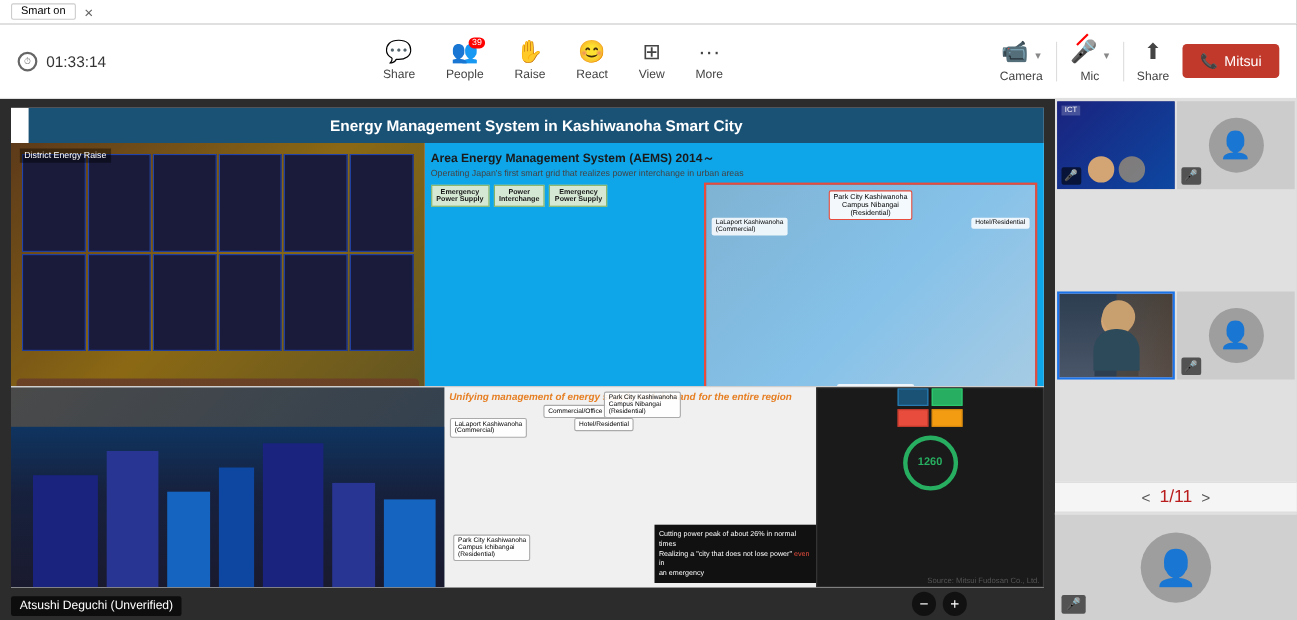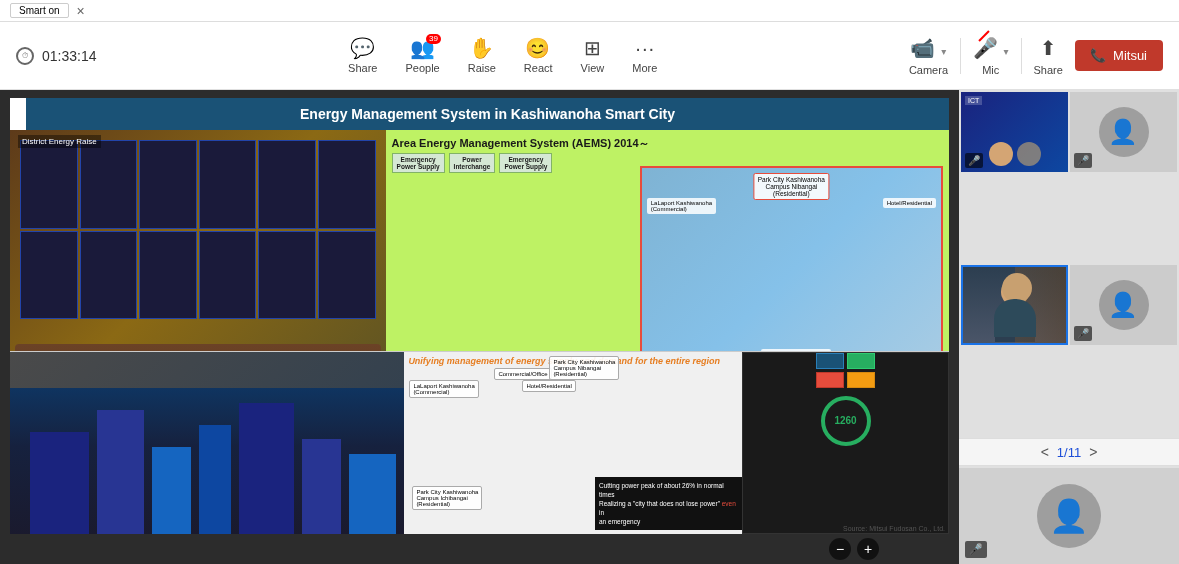--- a/index.html
+++ b/index.html
@@ -198,21 +198,21 @@
       right: 5px;
       height: 45%;
       background: linear-gradient(to bottom, #6b4226 0%, #4a2a10 100%);
       border-radius: 4px;
     }
 
     .slide-right {
       flex: 1;
       padding: 6px;
       overflow: hidden;
-      background: #bef264;
+      background: #0ea5e9;
     }
     .slide-right-content {
       height: 100%;
       position: relative;
     }
 
     
     .aerial-map {
       width: 55%;
       height: 55%;
@@ -473,22 +473,22 @@
       border-bottom: 1px solid #ddd;
     }
     .page-btn {
       background: none;
       border: none;
       font-size: 14px;
       cursor: pointer;
       color: #555;
     }
     .page-info {
-      font-size: 13px;
-      color: #1d4ed8;
+      font-size: 16px;
+      color: #b91c1c;
     }
     .bottom-participant {
       height: 98px;
       background: #d0d0d0;
       position: relative;
       display: flex;
       align-items: center;
       justify-content: center;
       border-top: 2px solid #e0e0e0;
     }
@@ -616,20 +616,21 @@
                 <div style="width:14px;height:20px;background:#5d4037;border-radius:8px 8px 0 0;"></div>
                 <div style="width:14px;height:20px;background:#5d4037;border-radius:8px 8px 0 0;"></div>
               </div>
             </div>
           </div>
         </div>
 
         <div class="slide-right">
           <div class="slide-right-content">
             <div class="aems-title">Area Energy Management System (AEMS) 2014～</div>
+            <div class="aems-subtitle">Operating Japan's first smart grid that realizes power interchange in urban areas</div>
 
             <div class="column-headers">
               <div class="col-header">Emergency<br>Power Supply</div>
               <div class="col-header">Power<br>Interchange</div>
               <div class="col-header">Emergency<br>Power Supply</div>
             </div>
 
             <div class="aerial-map">
               <div style="position:absolute;top:5px;left:50%;transform:translateX(-50%);text-align:center;">
                 <div class="map-label" style="position:relative;font-size:6.5px;background:rgba(255,255,255,0.9);padding:2px 3px;border:1px solid #e74c3c;">Park City Kashiwanoha<br>Campus Nibangai<br>(Residential)</div>
@@ -681,20 +682,21 @@
               <div class="gauge-circle">
                 <span style="font-size:10px;">1260</span>
               </div>
             </div>
           </div>
           <div class="source-label">Source: Mitsui Fudosan Co., Ltd.</div>
         </div>
       </div>
     </div>
 
+    <div class="speaker-name">Atsushi Deguchi (Unverified)</div>
 
     <div class="slide-controls">
       <button class="ctrl-btn">−</button>
       <button class="ctrl-btn">+</button>
     </div>
   </div>
 
   <div class="right-panel">
     <div class="participants-grid">
 

